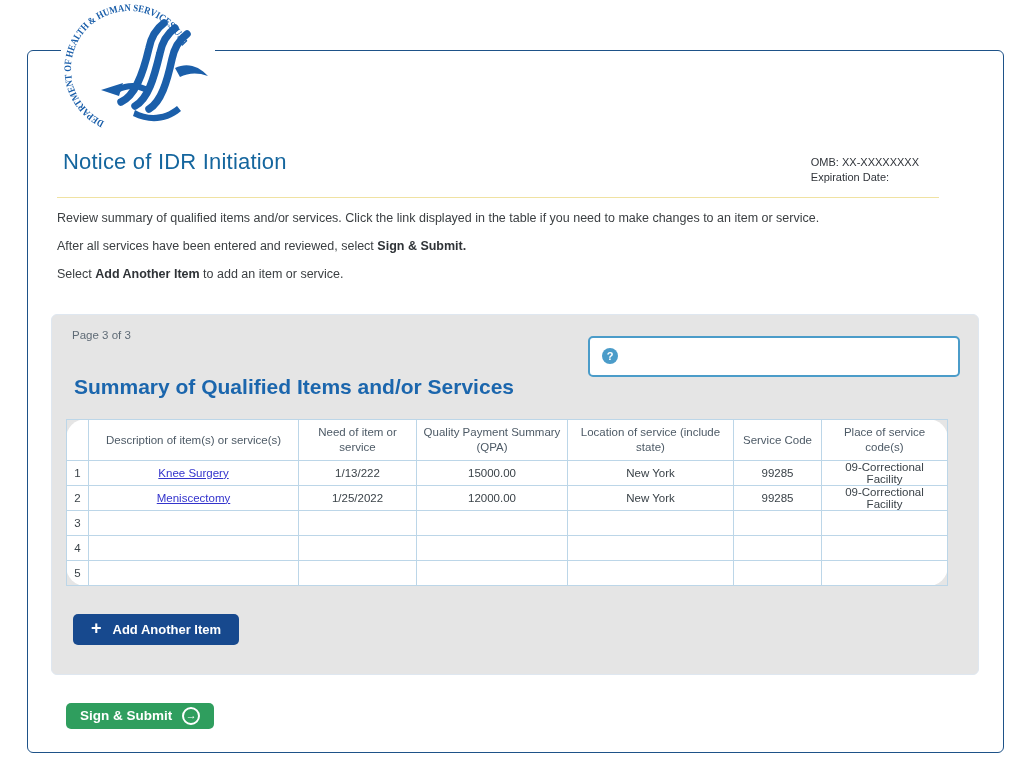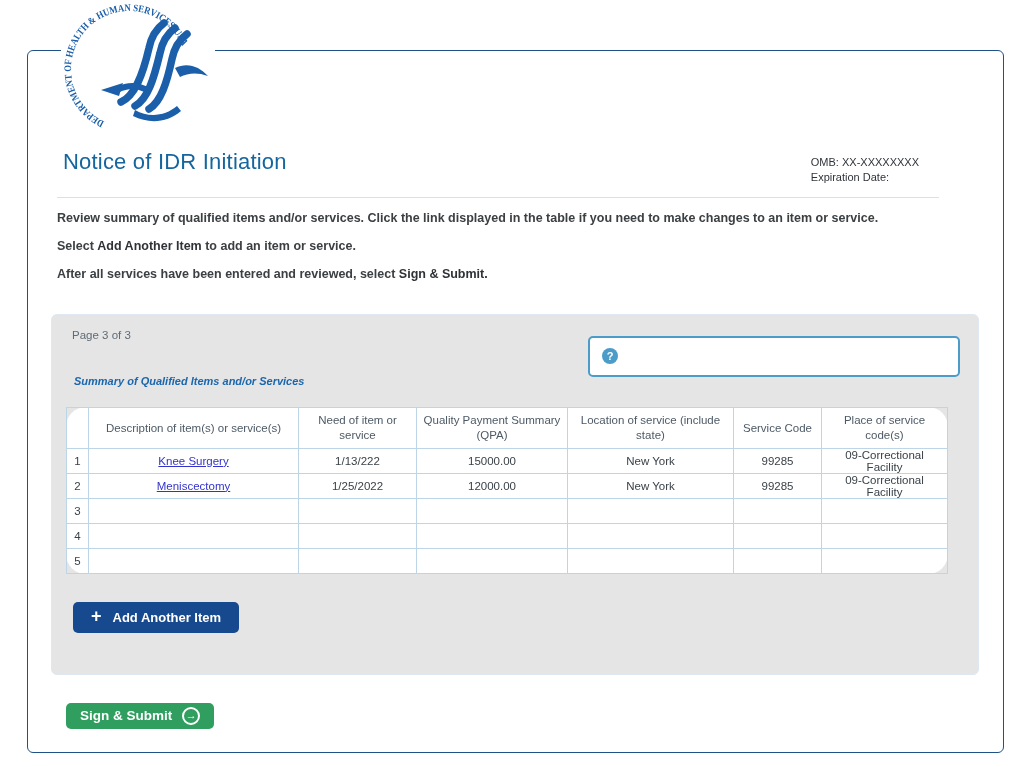--- a/index.html
+++ b/index.html
@@ -14,40 +14,40 @@
   .logo{position:absolute;left:33px;top:-49px;width:154px;height:138px;}
   .card-head{
     display:flex;justify-content:space-between;align-items:flex-start;
     padding:98px 84px 0 29px;
   }
   .page-title{
     margin:0 0 0 6px;font-size:22px;font-weight:500;color:#15669e;letter-spacing:.2px;
   }
   .omb-block{font-size:11px;line-height:1.4;color:#30343a;margin-top:6px;white-space:nowrap;}
   .title-divider{margin:11px 64px 0 29px;border:none;border-top:1px solid #f0e2a2;height:0;}
-  .instruction{margin:13px 64px 0 29px;font-size:12.5px;line-height:1.2;color:#3c4043;font-weight:bold;}
+  .instruction{margin:13px 64px 0 29px;font-size:12.5px;line-height:1.2;color:#3c4043;}
   .instruction b{color:#2f3337;}
   .panel{
     position:relative;margin:32px 24px 0 23px;height:361px;box-sizing:border-box;
     background:#e5e5e5;border:1px solid #dfe7f0;border-radius:6px;padding:14px;
   }
   .page-indicator{margin-left:6px;font-size:11.5px;color:#5f6b76;}
   .help-box{
     position:absolute;top:21px;right:18px;width:372px;min-height:41px;box-sizing:border-box;
     background:#fff;border:2px solid #4b9cc9;border-radius:5px;
     display:flex;align-items:flex-start;gap:9px;padding:6px 10px 6px 12px;
   }
   .q-icon{
     flex:0 0 16px;width:16px;height:16px;margin-top:4px;border-radius:50%;
     background:#4b9cc9;color:#fff;font-size:11px;font-weight:bold;
     display:flex;align-items:center;justify-content:center;
   }
   .help-text{font-size:12px;line-height:1.35;color:#3c4043;}
   .help-text a{color:#1d39c9;font-weight:bold;text-decoration:underline;cursor:pointer;}
-  .panel-heading{margin:34px 0 0 8px;font-size:11px;font-weight:bold;color:#1b66ad;font-style:italic;}
+  .panel-heading{margin:34px 0 0 8px;font-size:21px;font-weight:bold;color:#1b66ad;}
   table.svc{
     margin-top:20px;border-collapse:collapse;background:#fff;
     font-size:11.5px;color:#3a4248;table-layout:fixed;border-radius:20px;
   }
   table.svc th,table.svc td{border:1px solid #bcd6e8;text-align:center;padding:0 6px;overflow:hidden;}
   table.svc th{height:40px;font-weight:normal;color:#4d5a66;line-height:1.25;}
   table.svc td{height:24px;}
   table.svc a{color:#3333cc;text-decoration:underline;cursor:pointer;}
   .col-num{width:22px;}.col-desc{width:210px;}.col-date{width:118px;}
   .col-qpa{width:151px;}.col-loc{width:166px;}.col-code{width:88px;}.col-place{width:126px;}
@@ -100,24 +100,24 @@
       <div>Expiration Date:</div>
     </div>
   </div>
 
   <hr class="title-divider">
 
   <p class="instruction">
     <span>Review summary of qualified items and/or services. Click the link displayed in the table if you need to make changes to an item or service.</span>
   </p>
   <p class="instruction">
-    <span>Select </span><b>Add Another Item</b><span> to add an item or service.</span>
+    <span>After all services have been entered and reviewed, select </span><b>Sign &amp; Submit.</b>
   </p>
   <p class="instruction">
-    <span>After all services have been entered and reviewed, select </span><b>Sign &amp; Submit.</b>
+    <span>Select </span><b>Add Another Item</b><span> to add an item or service.</span>
   </p>
 
   <div class="panel">
     <div class="page-indicator">Page 3 of 3</div>
 
     <div class="help-box">
       <span class="q-icon">?</span>
     </div>
 
     <div class="panel-heading">Summary of Qualified Items and/or Services</div>

